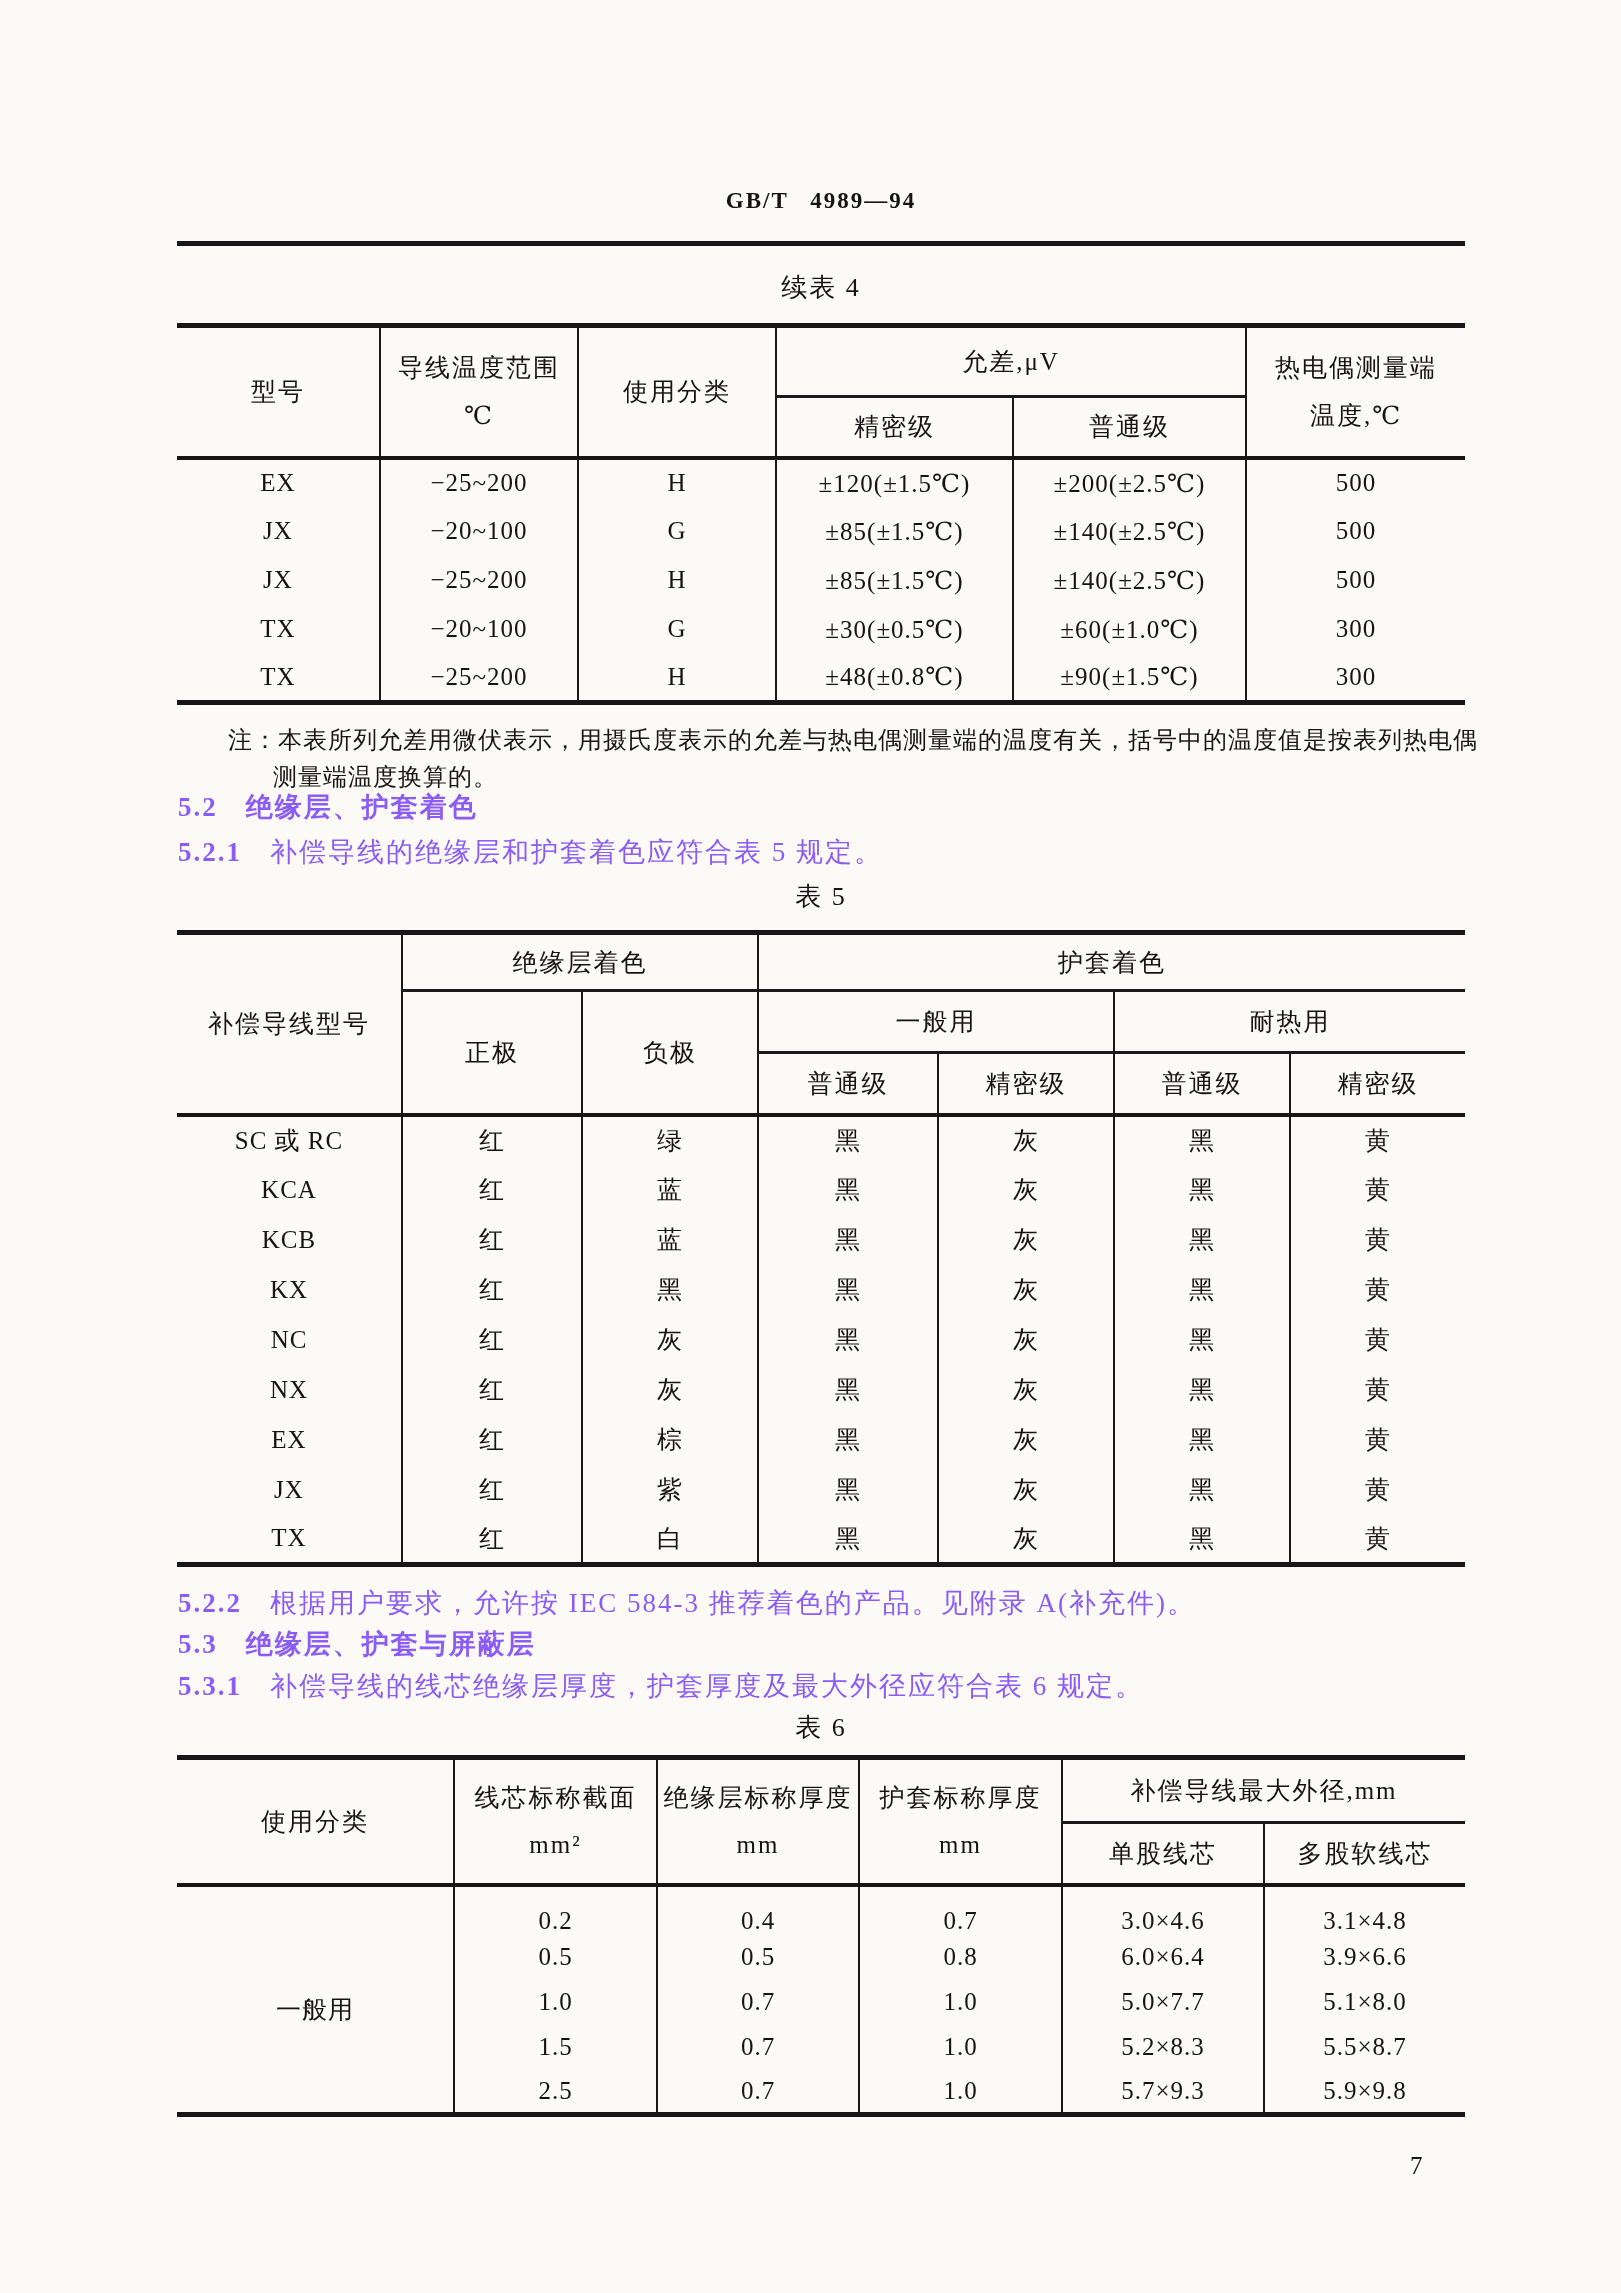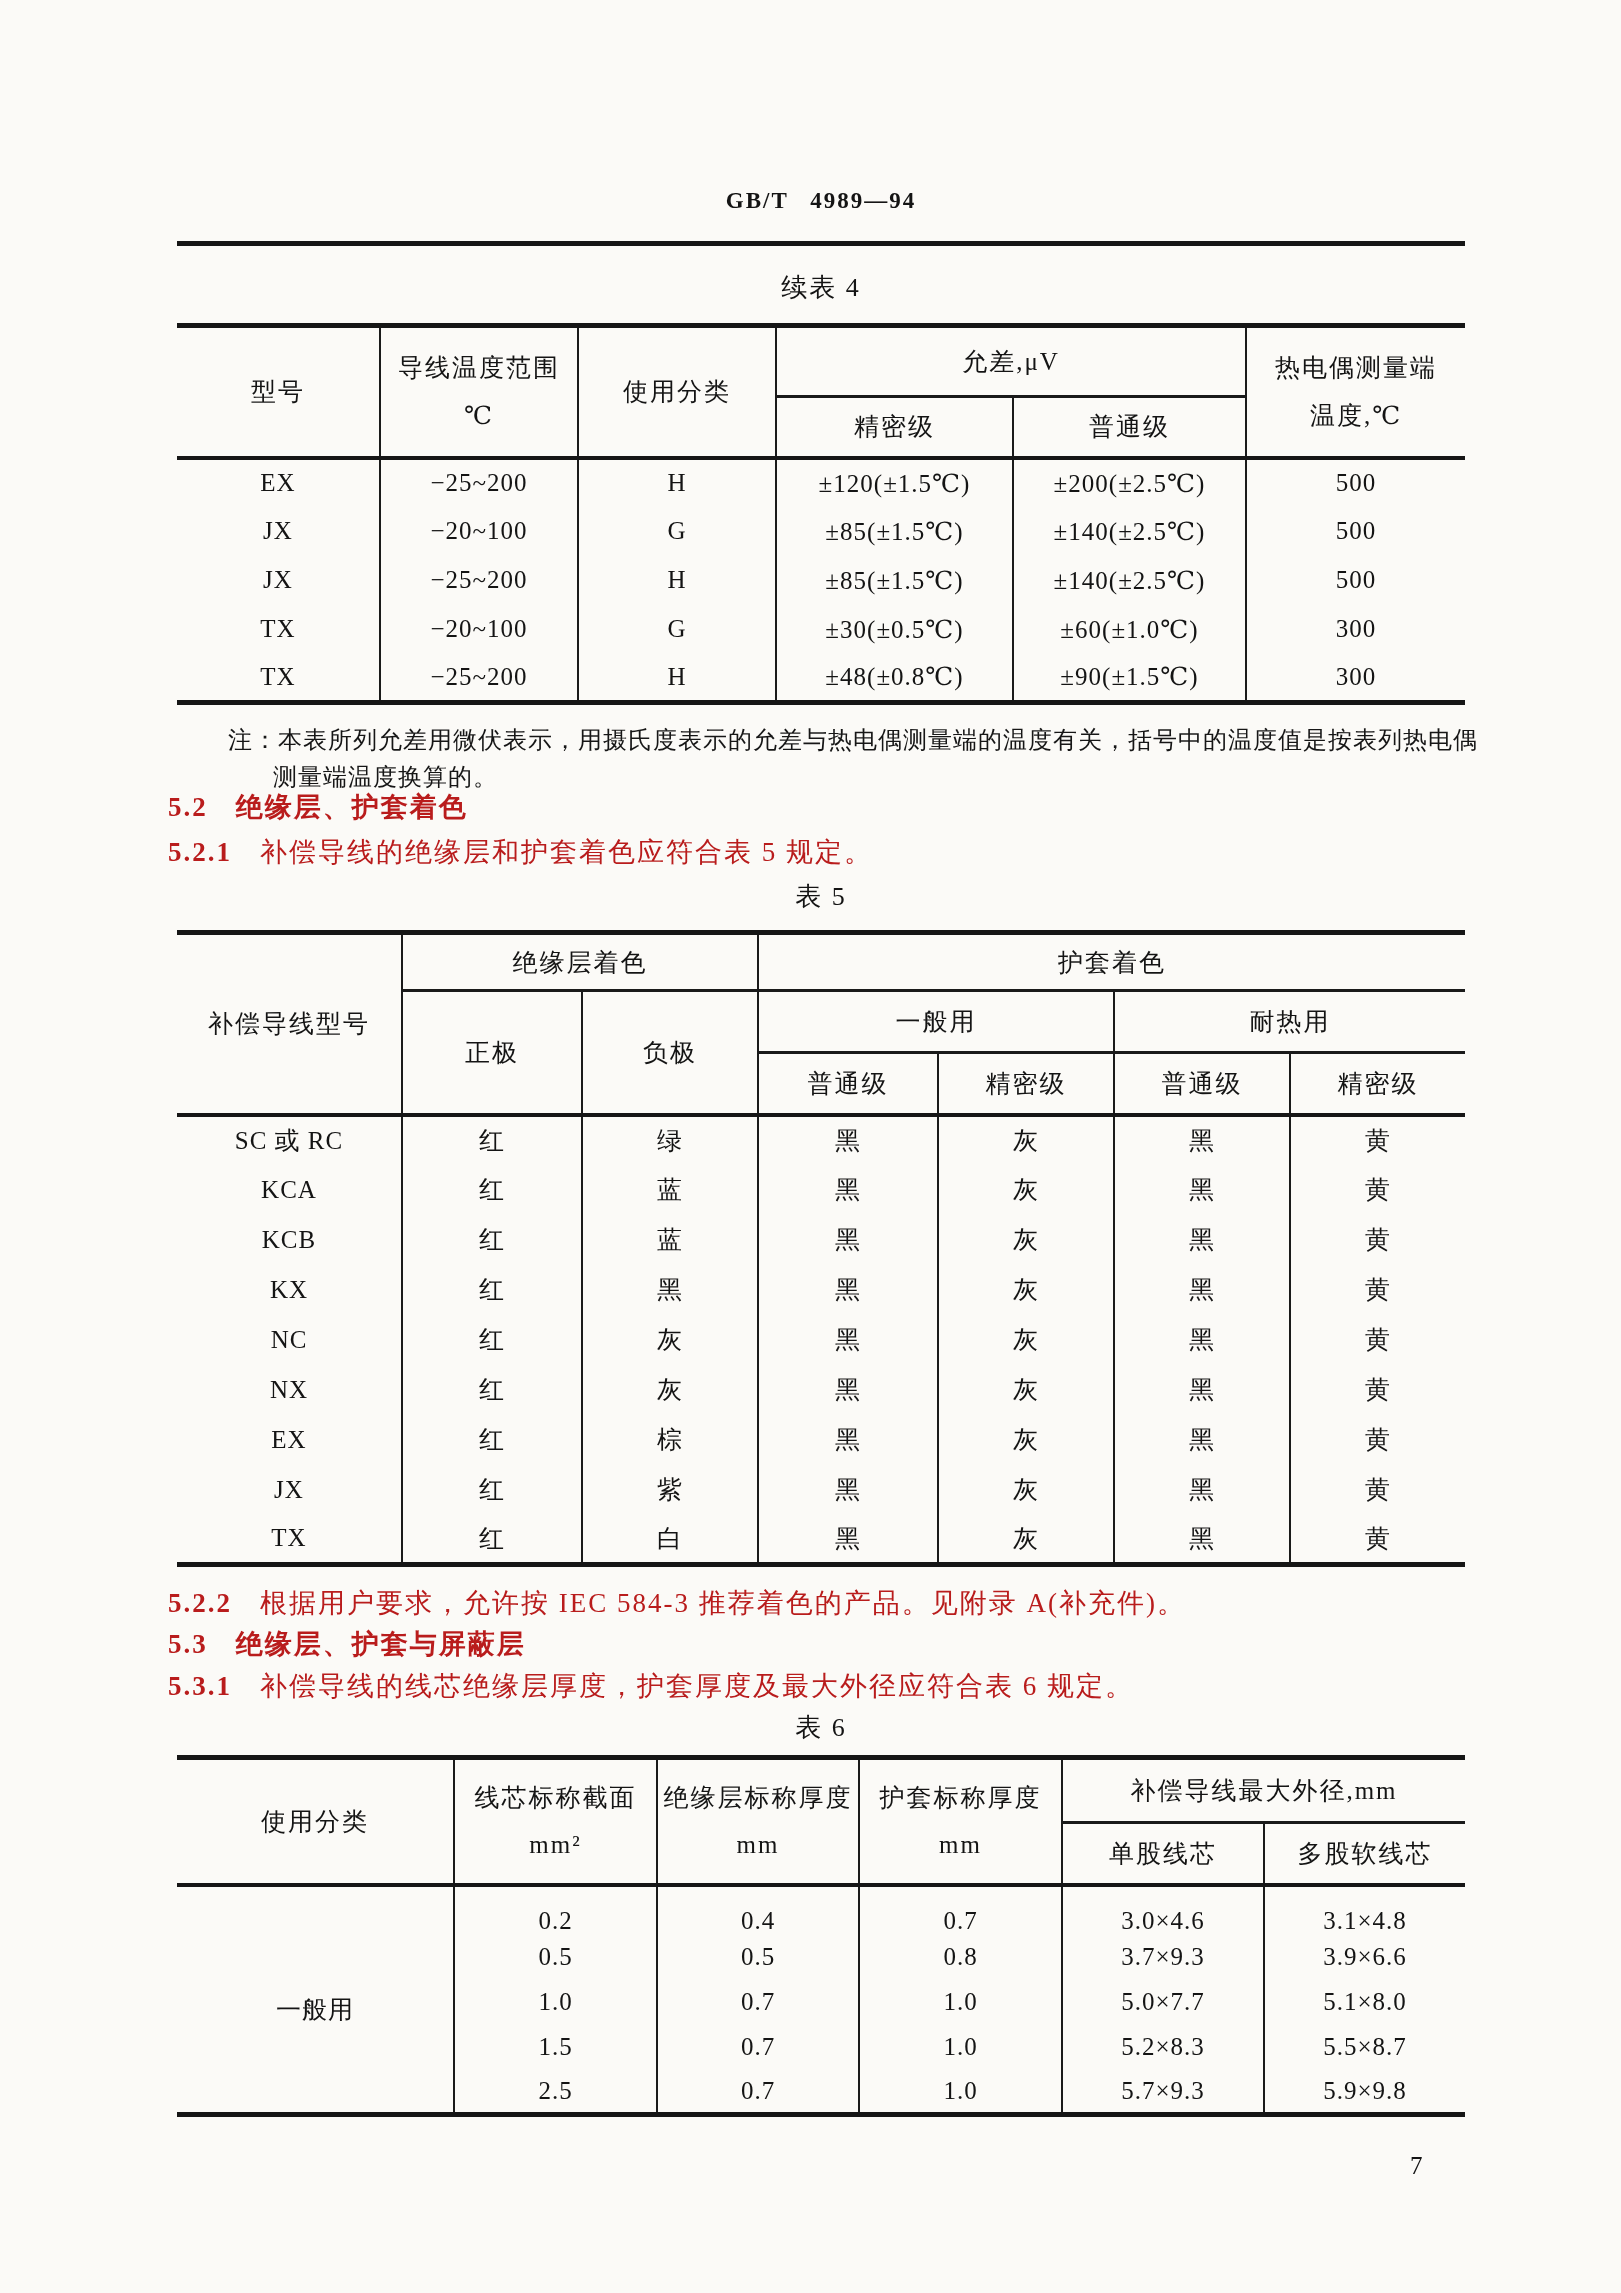--- a/index.html
+++ b/index.html
@@ -62,21 +62,21 @@
   .t6 tbody tr:first-child td{padding-top:20px;}
 
   
   .note{
     position:absolute;font-size:24px;letter-spacing:1px;white-space:nowrap;color:#161616;margin-top:8px;
   }
   .note-l1{left:228px;top:716px;}
   .note-l2{left:273px;top:753px;}
 
   .h{
-    position:absolute;left:168px;font-size:27px;white-space:nowrap;color:#b91c1c;
+    position:absolute;left:178px;font-size:27px;white-space:nowrap;color:#8b5cf6;
   }
   .h .num{font-weight:bold;margin-right:28px;letter-spacing:2px;}
   .h .txt{letter-spacing:2px;}
   .h-bold .txt{font-weight:bold;}
   .h52{top:789px;}
   .h521{top:834px;}
   .h522{top:1585px;}
   .h53{top:1626px;}
   .h531{top:1668px;}
 
@@ -339,21 +339,21 @@
         <td>0.2</td>
         <td>0.4</td>
         <td>0.7</td>
         <td>3.0×4.6</td>
         <td>3.1×4.8</td>
       </tr>
       <tr>
         <td>0.5</td>
         <td>0.5</td>
         <td>0.8</td>
-        <td>3.7×9.3</td>
+        <td>6.0×6.4</td>
         <td>3.9×6.6</td>
       </tr>
       <tr>
         <td>1.0</td>
         <td>0.7</td>
         <td>1.0</td>
         <td>5.0×7.7</td>
         <td>5.1×8.0</td>
       </tr>
       <tr>

